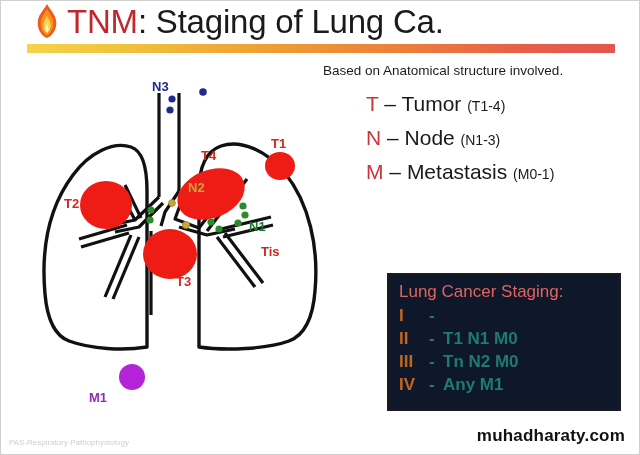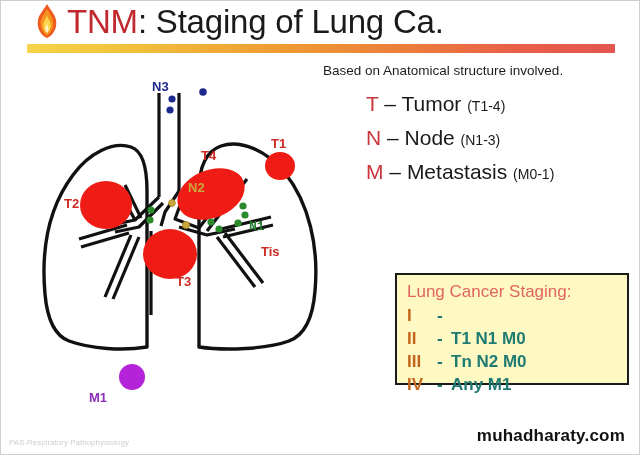--- a/index.html
+++ b/index.html
@@ -77,26 +77,25 @@
   }
   .legend-line .paren {
     font-size: 14px;
     color: #1a1a1a;
   }
 
   
   #staging-box {
     position: absolute;
     left: 386px; top: 272px;
-    width: 234px; height: 112px;
+    width: 234px; height: 138px;
     border: 2px solid #1b1b1b;
-    background: #fef9c3;
+    background: #0f172a;
     box-sizing: border-box;
     padding: 7px 0 0 10px;
-    margin-left: 8px;
   }
   #staging-title {
     font-size: 17px;
     color: #e0645f;
     margin-bottom: 2px;
     white-space: nowrap;
   }
   .stage-row {
     display: flex;
     align-items: baseline;
@@ -299,21 +298,21 @@
       <circle cx="172" cy="143" r="3.6" fill="#2b8a2b"></circle>
       <circle cx="199" cy="144" r="3.6" fill="#2b8a2b"></circle>
     </svg>
 
     
     <div class="dlabel navy-label" style="left:113px; top:0px;">N3</div>
     <div class="dlabel red-label" style="left:232px; top:57px;">T1</div>
     <div class="dlabel red-label" style="left:162px; top:69px;">T4</div>
     <div class="dlabel olive-label" style="left:121px; top:101px;">N2</div>
     <div class="dlabel red-label" style="left:25px; top:117px;">T2</div>
-    <div class="dlabel green-label" style="left:210px; top:140px;font-family:Liberation Mono, monospace;">N1</div>
+    <div class="dlabel green-label" style="left:210px; top:140px;">N1</div>
     <div class="dlabel red-label" style="left:222px; top:165px;">Tis</div>
     <div class="dlabel red-label" style="left:137px; top:195px;">T3</div>
   </div>
 
   <div id="m1-group">
     <div id="m1-label">M1</div>
     <div id="m1-dot"></div>
   </div>
 
   <div id="footer-left">PAS-Respiratory Pathophysiology</div>

